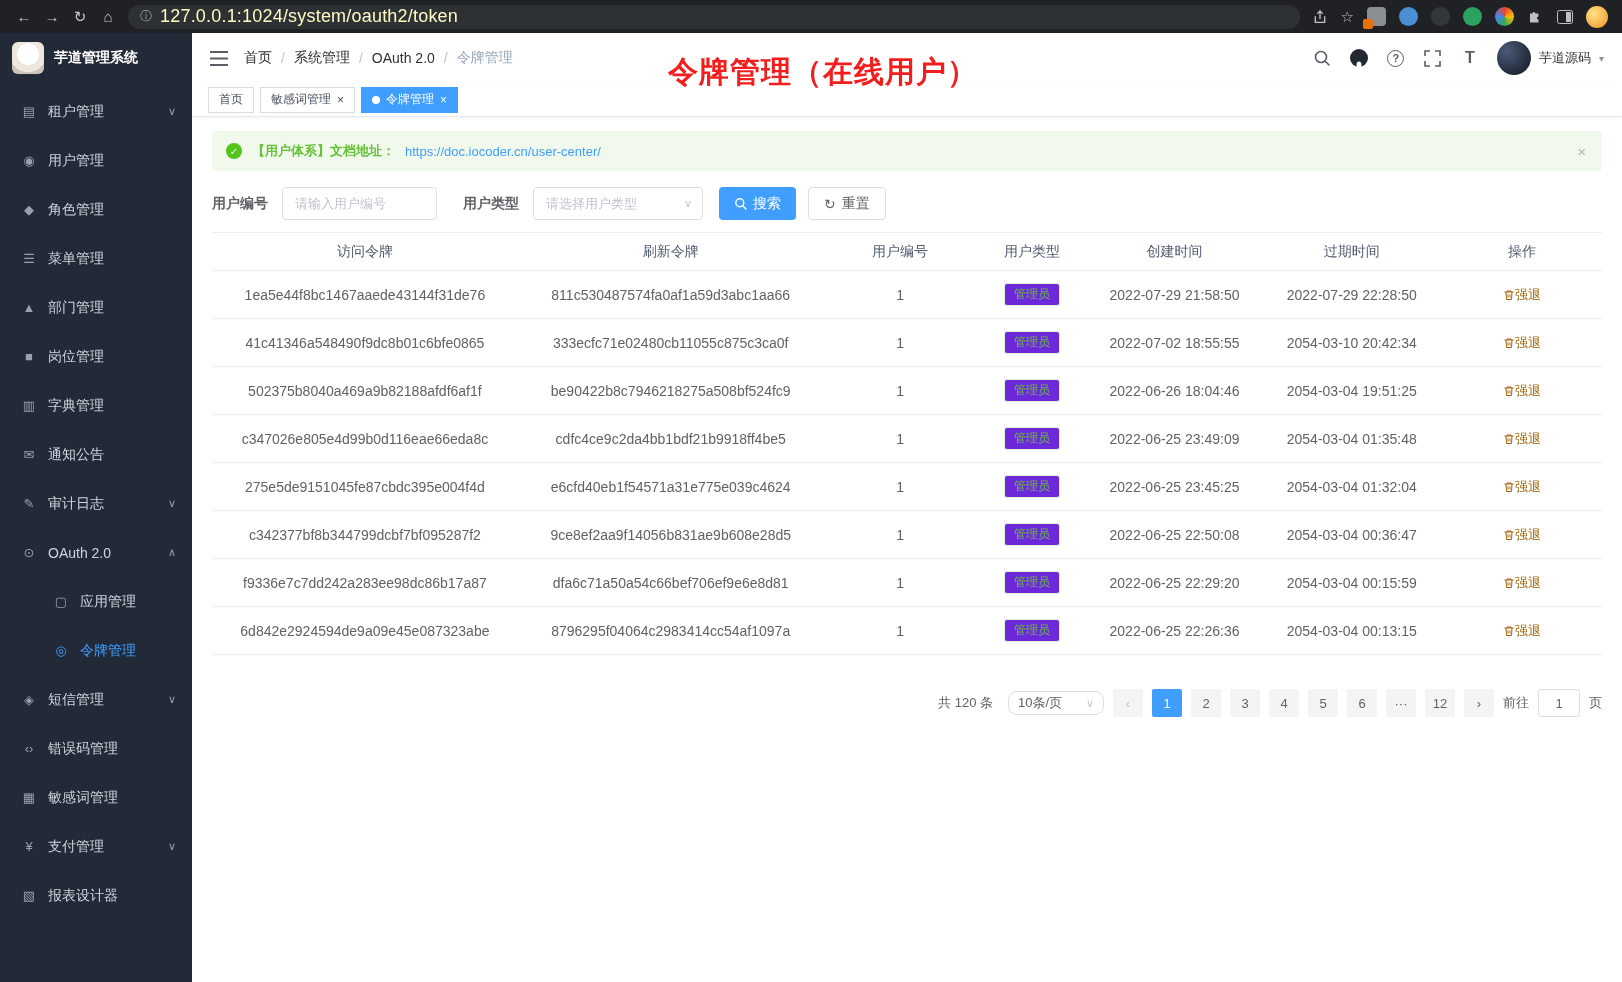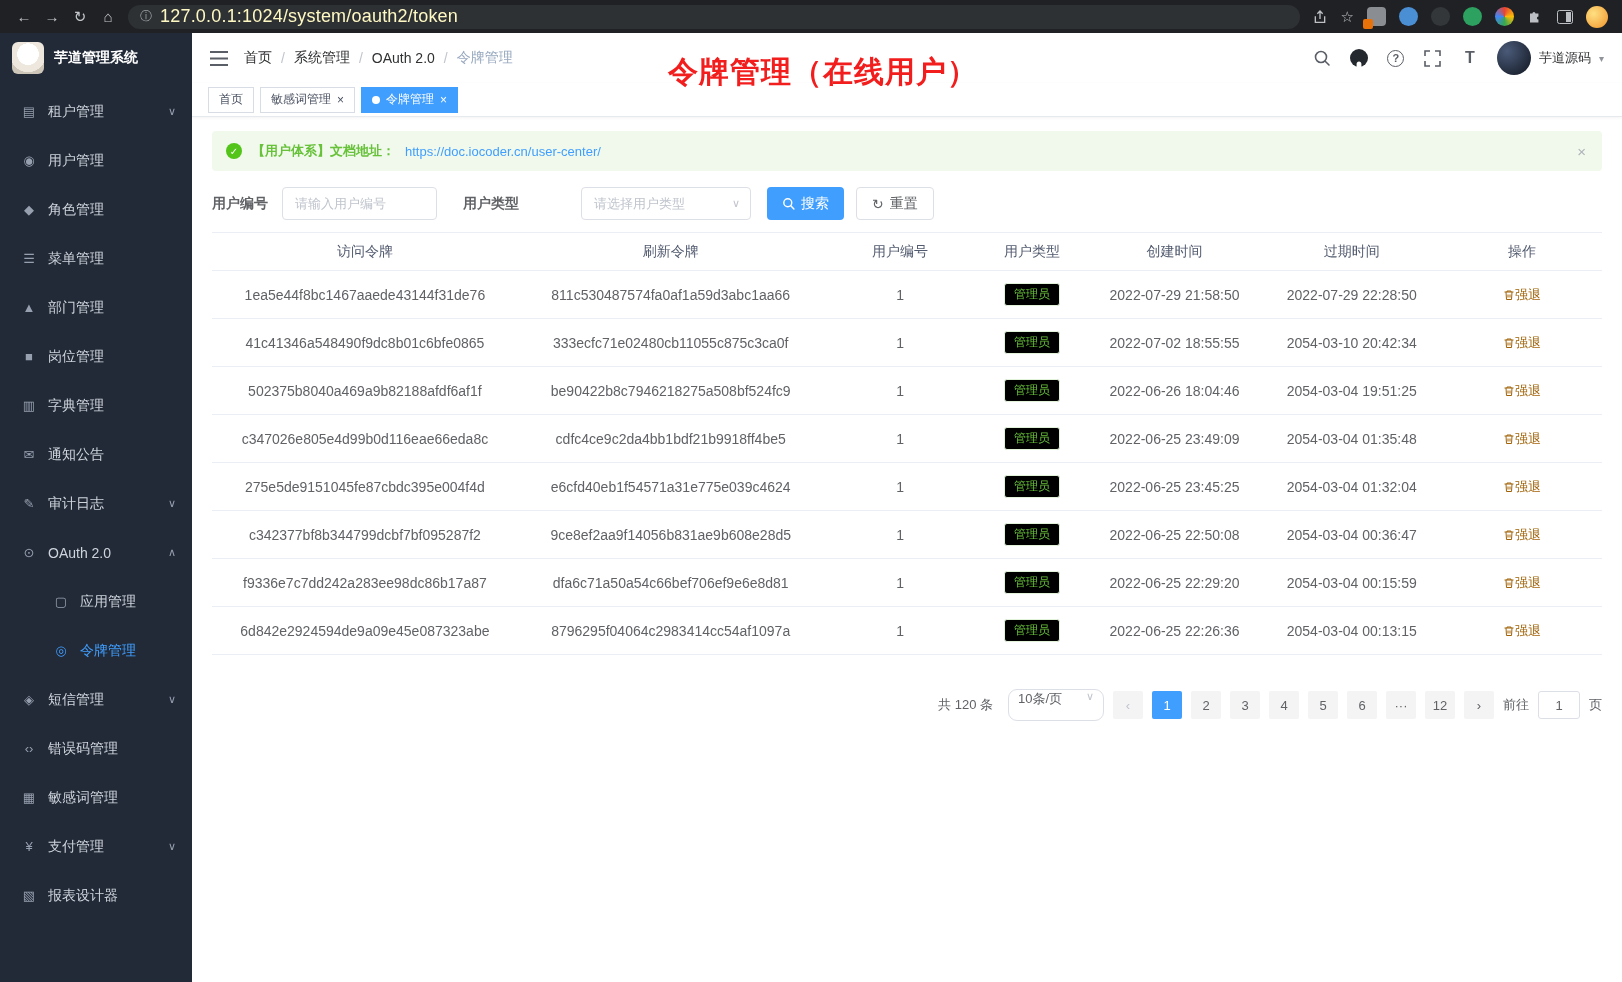--- a/index.html
+++ b/index.html
@@ -67,35 +67,35 @@
   .alert { height:40px; background:#f0f9eb; border-radius:4px; display:flex; align-items:center; gap:10px; padding:0 14px; margin-bottom:16px; position:relative; }
   .alert-check { width:16px; height:16px; border-radius:50%; background:#52c41a; color:#fff; font-size:10px; display:flex; align-items:center; justify-content:center; flex:none; }
   .alert-text { font-size:13px; color:#67c23a; font-weight:600; }
   .alert-link { font-size:13px; color:#409eff; }
   .alert-close { position:absolute; right:16px; color:#aeb3bc; font-size:15px; cursor:pointer; }
 
   .filters { display:flex; align-items:center; margin:4px 0 8px; }
   .f-label { font-size:14px; font-weight:700; color:#606266; margin-right:14px; white-space:nowrap; }
   .f-input { width:155px; height:33px; border:1px solid #dcdfe6; border-radius:4px; padding:0 12px; font-size:13px; color:#606266; outline:none; margin-right:26px; }
   .f-input::placeholder { color:#bfc4cc; }
-  .f-select { width:170px; height:33px; border:1px solid #dcdfe6; border-radius:4px; padding:0 10px 0 12px; display:flex; align-items:center; justify-content:space-between; color:#bfc4cc; font-size:13px; cursor:pointer;margin-left:48px; }
+  .f-select { width:170px; height:33px; border:1px solid #dcdfe6; border-radius:4px; padding:0 10px 0 12px; display:flex; align-items:center; justify-content:space-between; color:#bfc4cc; font-size:13px; cursor:pointer; }
   .sel-caret { color:#c0c4cc; font-size:11px; }
   .btn { height:33px; border-radius:4px; font-size:14px; display:inline-flex; align-items:center; gap:6px; padding:0 15px; }
   .btn-primary { background:#409eff; color:#fff; margin-left:16px; }
   .btn-plain { background:#fff; border:1px solid #dcdfe6; color:#606266; margin-left:12px; }
 
   .data-table { width:100%; border-collapse:collapse; margin-top:12px; table-layout:fixed; }
   .data-table th { height:38px; font-size:14px; color:#515a6e; font-weight:400; border-top:1px solid #ebeef5; border-bottom:1px solid #ebeef5; text-align:center; }
   .data-table td { height:48px; font-size:14px; color:#606266; text-align:center; border-bottom:1px solid #ebeef5; overflow:hidden; white-space:nowrap; }
-  .tag-success { display:inline-block; padding:2px 9px; font-size:12px; border-radius:3px; color:#67c23a; background:#000000; border:1px solid #e1f3d8; }
+  .tag-success { display:inline-block; padding:2px 9px; font-size:12px; border-radius:3px; color:#67c23a; background:#6d28d9; border:1px solid #e1f3d8; }
   .action-link { color:#a16207; font-size:13px; display:inline-flex; align-items:center; }
 
   .pagination { display:flex; align-items:center; justify-content:flex-end; gap:9px; margin-top:34px; font-size:13px; color:#606266; }
   .pg-total { margin-right:6px; }
-  .pg-size { width:96px; height:32px; border:1px solid #dcdfe6; border-radius:9px; display:flex; justify-content:space-between; padding:0 9px; cursor:pointer; }
+  .pg-size { width:96px; height:24px; border:1px solid #dcdfe6; border-radius:9px; display:flex; align-items:center; justify-content:space-between; padding:0 9px; cursor:pointer; }
   .pg-pages { display:flex; gap:9px; }
   .pg-btn { min-width:30px; height:28px; padding:0 4px; background:#f4f4f5; border-radius:2px; display:flex; align-items:center; justify-content:center; color:#606266; font-size:13px; }
   .pg-btn.active { background:#409eff; color:#fff; }
   .pg-btn.disabled { color:#c0c4cc; cursor:default; }
   .pg-goto { width:42px; height:28px; border:1px solid #dcdfe6; border-radius:3px; text-align:center; font-size:13px; color:#606266; outline:none; }
 
   .annotation { position:absolute; left:668px; top:52px; font-size:30px; font-weight:700; color:#f21d1d; z-index:50; letter-spacing:1px; white-space:nowrap; }
 </style>
 </head>
 <body>

